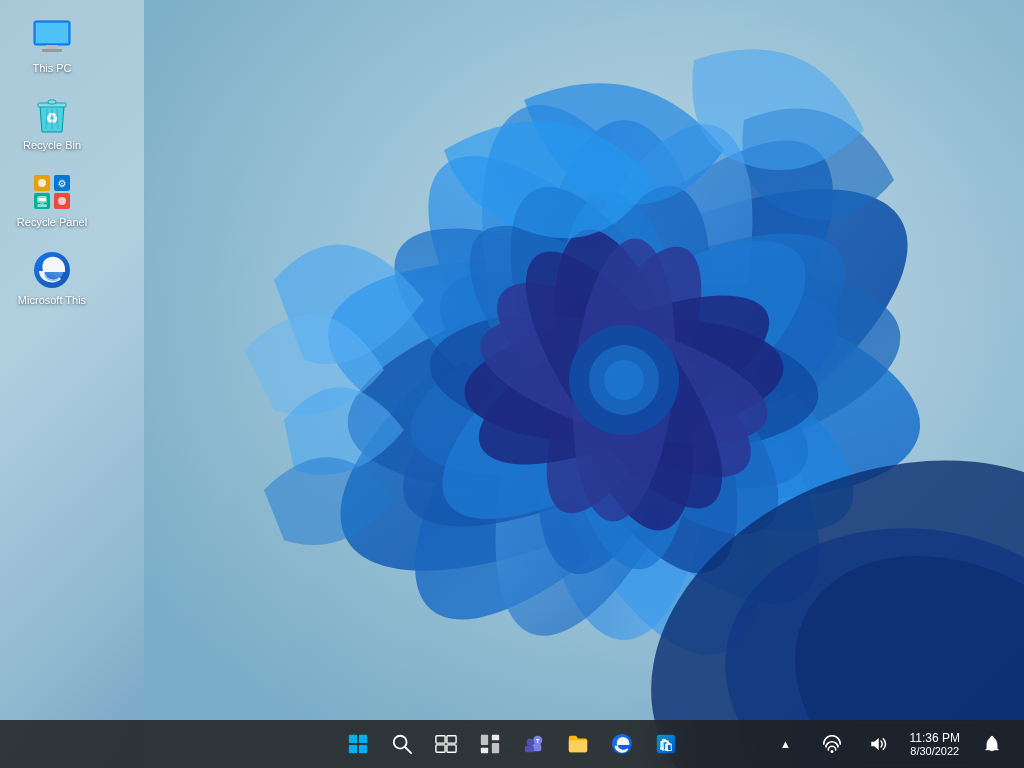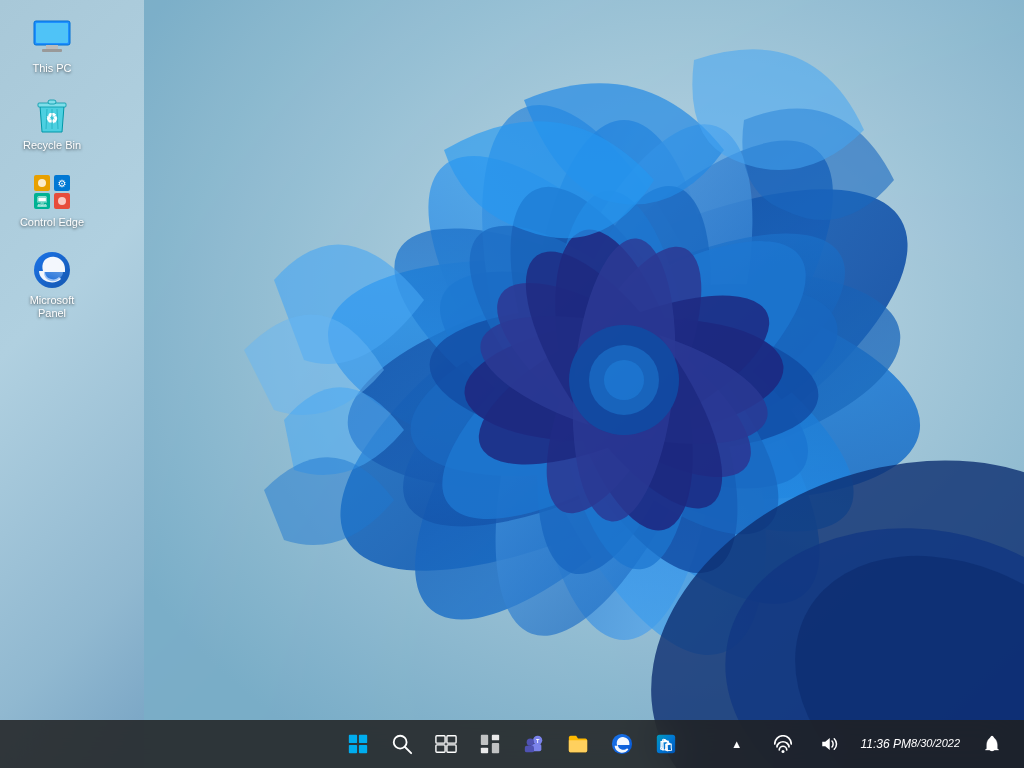--- a/index.html
+++ b/index.html
@@ -107,26 +107,25 @@
       margin-left: auto;
     }
 
     .taskbar-icon-svg {
       width: 22px;
       height: 22px;
     }
 
     .clock-area {
       display: flex;
-      flex-direction: row;
-      align-items: flex-start;
+      flex-direction: column;
+      align-items: center;
       cursor: pointer;
       padding: 2px 6px;
       border-radius: 4px;
-      font-style: italic;
     }
 
     .clock-time {
       color: white;
       font-size: 12px;
       font-weight: 400;
     }
 
     .clock-date {
       color: white;
@@ -270,21 +269,21 @@
           <rect x="21" y="1" width="16" height="16" rx="2" fill="#0078d4"></rect>
           <rect x="1" y="19" width="16" height="16" rx="2" fill="#00b294"></rect>
           <rect x="21" y="19" width="16" height="16" rx="2" fill="#e74c3c"></rect>
 
           <circle cx="9" cy="9" r="4" fill="white" opacity="0.8"></circle>
           <text x="29" y="13" text-anchor="middle" font-size="10" fill="white">⚙</text>
           <text x="9" y="31" text-anchor="middle" font-size="10" fill="white">🖥</text>
           <circle cx="29" cy="27" r="4" fill="white" opacity="0.7"></circle>
         </svg>
       </div>
-      <span class="icon-label">Control Edge</span>
+      <span class="icon-label">Recycle Panel</span>
     </div>
 
     <div class="desktop-icon">
       <div class="icon-img">
         <svg width="38" height="38" viewBox="0 0 38 38" xmlns="http://www.w3.org/2000/svg">
           <defs>
             <linearGradient id="edge-grad1" x1="0%" y1="0%" x2="100%" y2="100%">
               <stop offset="0%" stop-color="#1da462"></stop>
               <stop offset="100%" stop-color="#258b52"></stop>
             </linearGradient>
@@ -302,21 +301,21 @@
             </linearGradient>
           </defs>
 
           <circle cx="19" cy="19" r="18" fill="url(#edge-grad3)"></circle>
 
           <path d="M 32 18 C 32 12 28 7 22 6 C 18 5 13 7 11 10 C 9 13 9 17 10 20 C 8 20 6 20 6 20 C 6 25 10 30 16 31 C 20 32 25 31 28 28 L 26 26 C 24 28 21 29 18 28 C 14 27 12 24 12 21 L 32 21 C 32 20 32 19 32 18 Z" fill="white" opacity="0.95"></path>
 
           <path d="M 28 26 C 26 29 22 31 18 30 C 14 29 11 26 11 22 L 11 21 L 30 21 C 30 23 29 25 28 26 Z" fill="url(#edge-grad4)" opacity="0.5"></path>
         </svg>
       </div>
-      <span class="icon-label">Microsoft Panel</span>
+      <span class="icon-label">Microsoft This</span>
     </div>
 
   </div>
 
   <div id="taskbar">
 
     <div id="taskbar-left">
     </div>
 
     <div id="taskbar-center">

